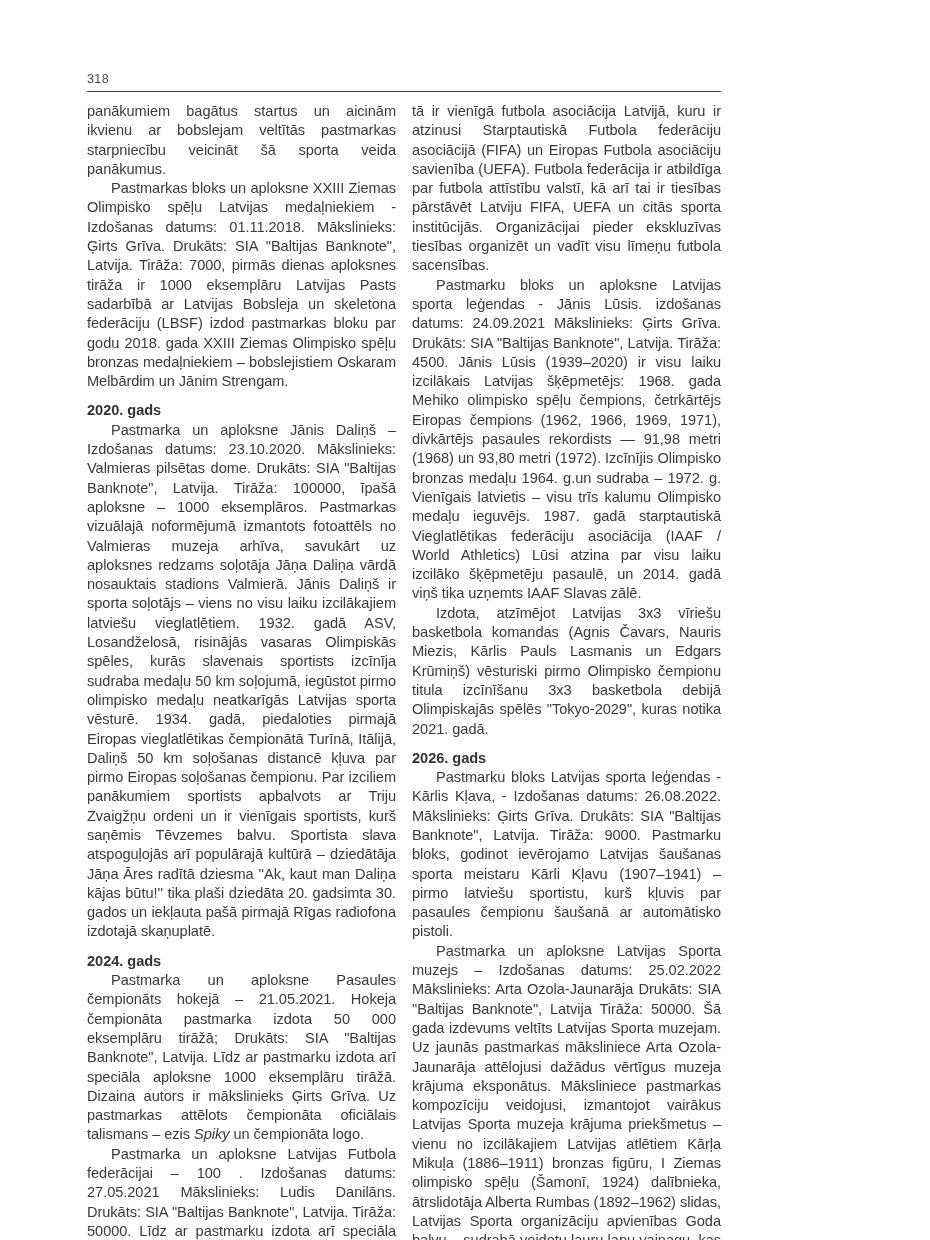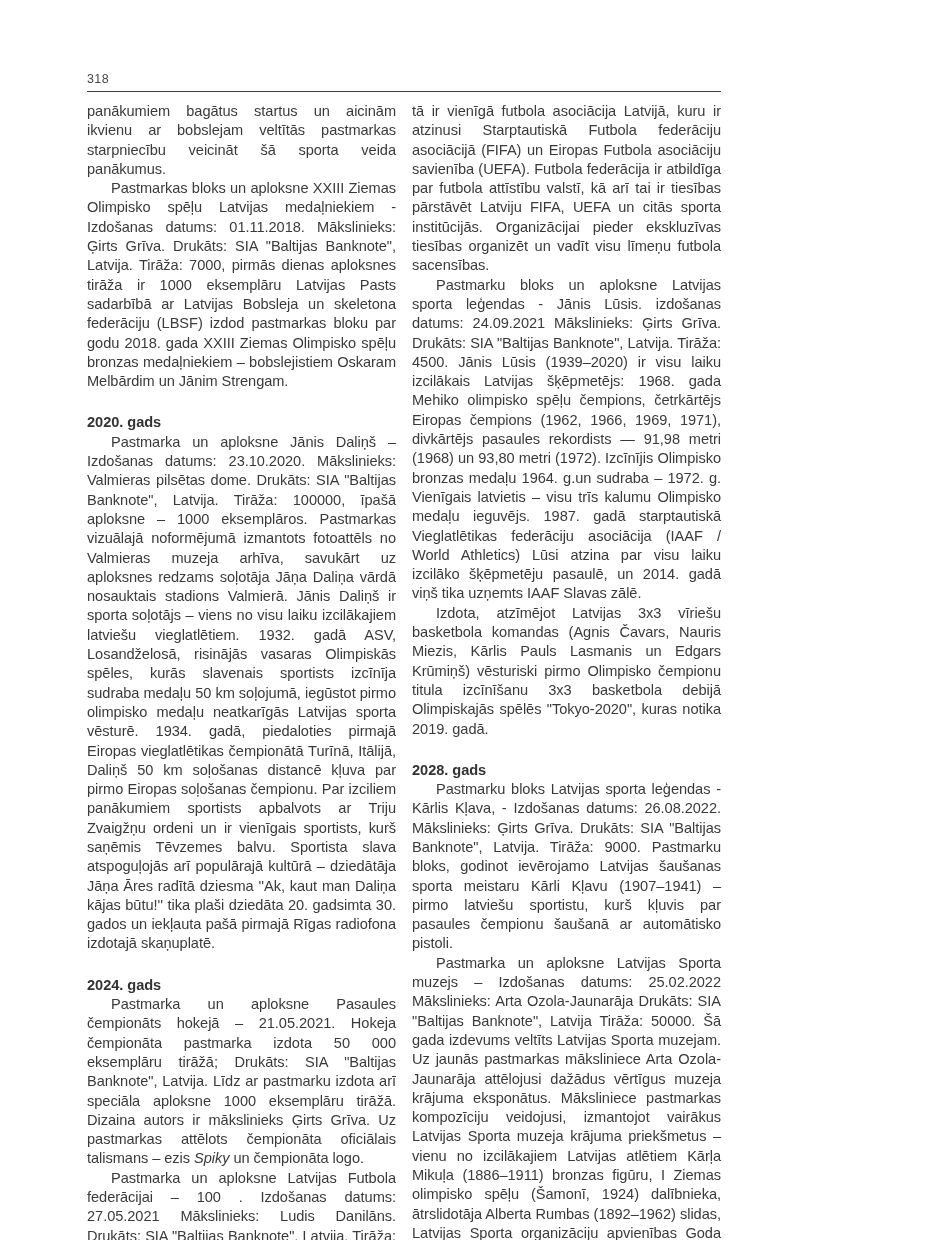--- a/index.html
+++ b/index.html
@@ -49,21 +49,21 @@
   .para {
     margin: 0;
     text-indent: 24px;
   }
   .para.noindent {
     text-indent: 0;
   }
   .year-heading {
     font-weight: bold;
     color: #333333;
-    margin-top: 22px;
+    margin-top: 10px;
   }
 </style>
 </head>
 <body>
 
 <div class="sheet">
   <header class="page-header">
     <div class="page-number">318</div>
     <hr class="header-rule">
   </header>
@@ -74,19 +74,19 @@
         <p class="para">Pastmarkas bloks un aploksne XXIII Ziemas Olimpisko spēļu Latvijas medaļniekiem - Izdošanas datums: 01.11.2018. Mākslinieks: Ģirts Grīva. Drukāts: SIA "Baltijas Banknote", Latvija. Tirāža: 7000, pirmās dienas aploksnes tirāža ir 1000 eksemplāru Latvijas Pasts sadarbībā ar Latvijas Bobsleja un skeletona federāciju (LBSF) izdod pastmarkas bloku par godu 2018. gada XXIII Ziemas Olimpisko spēļu bronzas medaļniekiem – bobslejistiem Oskaram Melbārdim un Jānim Strengam.</p>
         <div class="year-heading">2020. gads</div>
         <p class="para">Pastmarka un aploksne Jānis Daliņš – Izdošanas datums: 23.10.2020. Mākslinieks: Valmieras pilsētas dome. Drukāts: SIA "Baltijas Banknote", Latvija. Tirāža: 100000, īpašā aploksne – 1000 eksemplāros. Pastmarkas vizuālajā noformējumā izmantots fotoattēls no Valmieras muzeja arhīva, savukārt uz aploksnes redzams soļotāja Jāņa Daliņa vārdā nosauktais stadions Valmierā. Jānis Daliņš ir sporta soļotājs – viens no visu laiku izcilākajiem latviešu vieglatlētiem. 1932. gadā ASV, Losandželosā, risinājās vasaras Olimpiskās spēles, kurās slavenais sportists izcīnīja sudraba medaļu 50 km soļojumā, iegūstot pirmo olimpisko medaļu neatkarīgās Latvijas sporta vēsturē. 1934. gadā, piedaloties pirmajā Eiropas vieglatlētikas čempionātā Turīnā, Itālijā, Daliņš 50 km soļošanas distancē kļuva par pirmo Eiropas soļošanas čempionu. Par izciliem panākumiem sportists apbalvots ar Triju Zvaigžņu ordeni un ir vienīgais sportists, kurš saņēmis Tēvzemes balvu. Sportista slava atspoguļojās arī populārajā kultūrā – dziedātāja Jāņa Āres radītā dziesma ''Ak, kaut man Daliņa kājas būtu!'' tika plaši dziedāta 20. gadsimta 30. gados un iekļauta pašā pirmajā Rīgas radiofona izdotajā skaņuplatē.</p>
         <div class="year-heading">2024. gads</div>
         <p class="para"><span>Pastmarka un aploksne Pasaules čempionāts hokejā – 21.05.2021. Hokeja čempionāta pastmarka izdota 50 000 eksemplāru tirāžā; Drukāts: SIA "Baltijas Banknote", Latvija. Līdz ar pastmarku izdota arī speciāla aploksne 1000 eksemplāru tirāžā. Dizaina autors ir mākslinieks Ģirts Grīva. Uz pastmarkas attēlots čempionāta oficiālais talismans – ezis </span><span style="font-style: italic;">Spiky</span><span> un čempionāta logo.</span></p>
         <p class="para">Pastmarka un aploksne Latvijas Futbola federācijai – 100 . Izdošanas datums: 27.05.2021 Mākslinieks: Ludis Danilāns. Drukāts: SIA "Baltijas Banknote", Latvija. Tirāža: 50000. Līdz ar pastmarku izdota arī speciāla aploksne 1000 eksemplāru tirāžā. Uz pastmarkas un aploksnes atveidoti futbolistu silueti un Latvijas Futbola federācijas simtgades logo. Latvijas Futbola federācija dibināta 1921. gada 19. jūnijā, un</p>
       </section>
     <section class="col">
         <p class="para noindent">tā ir vienīgā futbola asociācija Latvijā, kuru ir atzinusi Starptautiskā Futbola federāciju asociācijā (FIFA) un Eiropas Futbola asociāciju savienība (UEFA). Futbola federācija ir atbildīga par futbola attīstību valstī, kā arī tai ir tiesības pārstāvēt Latviju FIFA, UEFA un citās sporta institūcijās. Organizācijai pieder ekskluzīvas tiesības organizēt un vadīt visu līmeņu futbola sacensības.</p>
         <p class="para">Pastmarku bloks un aploksne Latvijas sporta leģendas - Jānis Lūsis. izdošanas datums: 24.09.2021 Mākslinieks: Ģirts Grīva. Drukāts: SIA "Baltijas Banknote", Latvija. Tirāža: 4500. Jānis Lūsis (1939–2020) ir visu laiku izcilākais Latvijas šķēpmetējs: 1968. gada Mehiko olimpisko spēļu čempions, četrkārtējs Eiropas čempions (1962, 1966, 1969, 1971), divkārtējs pasaules rekordists — 91,98 metri (1968) un 93,80 metri (1972). Izcīnījis Olimpisko bronzas medaļu 1964. g.un sudraba – 1972. g. Vienīgais latvietis – visu trīs kalumu Olimpisko medaļu ieguvējs. 1987. gadā starptautiskā Vieglatlētikas federāciju asociācija (IAAF / World Athletics) Lūsi atzina par visu laiku izcilāko šķēpmetēju pasaulē, un 2014. gadā viņš tika uzņemts IAAF Slavas zālē.</p>
-        <p class="para">Izdota, atzīmējot Latvijas 3x3 vīriešu basketbola komandas (Agnis Čavars, Nauris Miezis, Kārlis Pauls Lasmanis un Edgars Krūmiņš) vēsturiski pirmo Olimpisko čempionu titula izcīnīšanu 3x3 basketbola debijā Olimpiskajās spēlēs "Tokyo-2020", kuras notika 2019. gadā.</p>
-        <div class="year-heading">2028. gads</div>
+        <p class="para">Izdota, atzīmējot Latvijas 3x3 vīriešu basketbola komandas (Agnis Čavars, Nauris Miezis, Kārlis Pauls Lasmanis un Edgars Krūmiņš) vēsturiski pirmo Olimpisko čempionu titula izcīnīšanu 3x3 basketbola debijā Olimpiskajās spēlēs "Tokyo-2029", kuras notika 2021. gadā.</p>
+        <div class="year-heading">2026. gads</div>
         <p class="para">Pastmarku bloks Latvijas sporta leģendas - Kārlis Kļava, - Izdošanas datums: 26.08.2022. Mākslinieks: Ģirts Grīva. Drukāts: SIA "Baltijas Banknote", Latvija. Tirāža: 9000. Pastmarku bloks, godinot ievērojamo Latvijas šaušanas sporta meistaru Kārli Kļavu (1907–1941) – pirmo latviešu sportistu, kurš kļuvis par pasaules čempionu šaušanā ar automātisko pistoli.</p>
         <p class="para">Pastmarka un aploksne Latvijas Sporta muzejs – Izdošanas datums: 25.02.2022 Mākslinieks: Arta Ozola-Jaunarāja Drukāts: SIA "Baltijas Banknote", Latvija Tirāža: 50000. Šā gada izdevums veltīts Latvijas Sporta muzejam. Uz jaunās pastmarkas māksliniece Arta Ozola-Jaunarāja attēlojusi dažādus vērtīgus muzeja krājuma eksponātus. Māksliniece pastmarkas kompozīciju veidojusi, izmantojot vairākus Latvijas Sporta muzeja krājuma priekšmetus – vienu no izcilākajiem Latvijas atlētiem Kārļa Mikuļa (1886–1911) bronzas figūru, I Ziemas olimpisko spēļu (Šamonī, 1924) dalībnieka, ātrslidotāja Alberta Rumbas (1892–1962) slidas, Latvijas Sporta organizāciju apvienības Goda balvu – sudrabā veidotu lauru lapu vainagu, kas 1932.</p>
       </section>
   </main>
 </div>
 
 </body></html>

